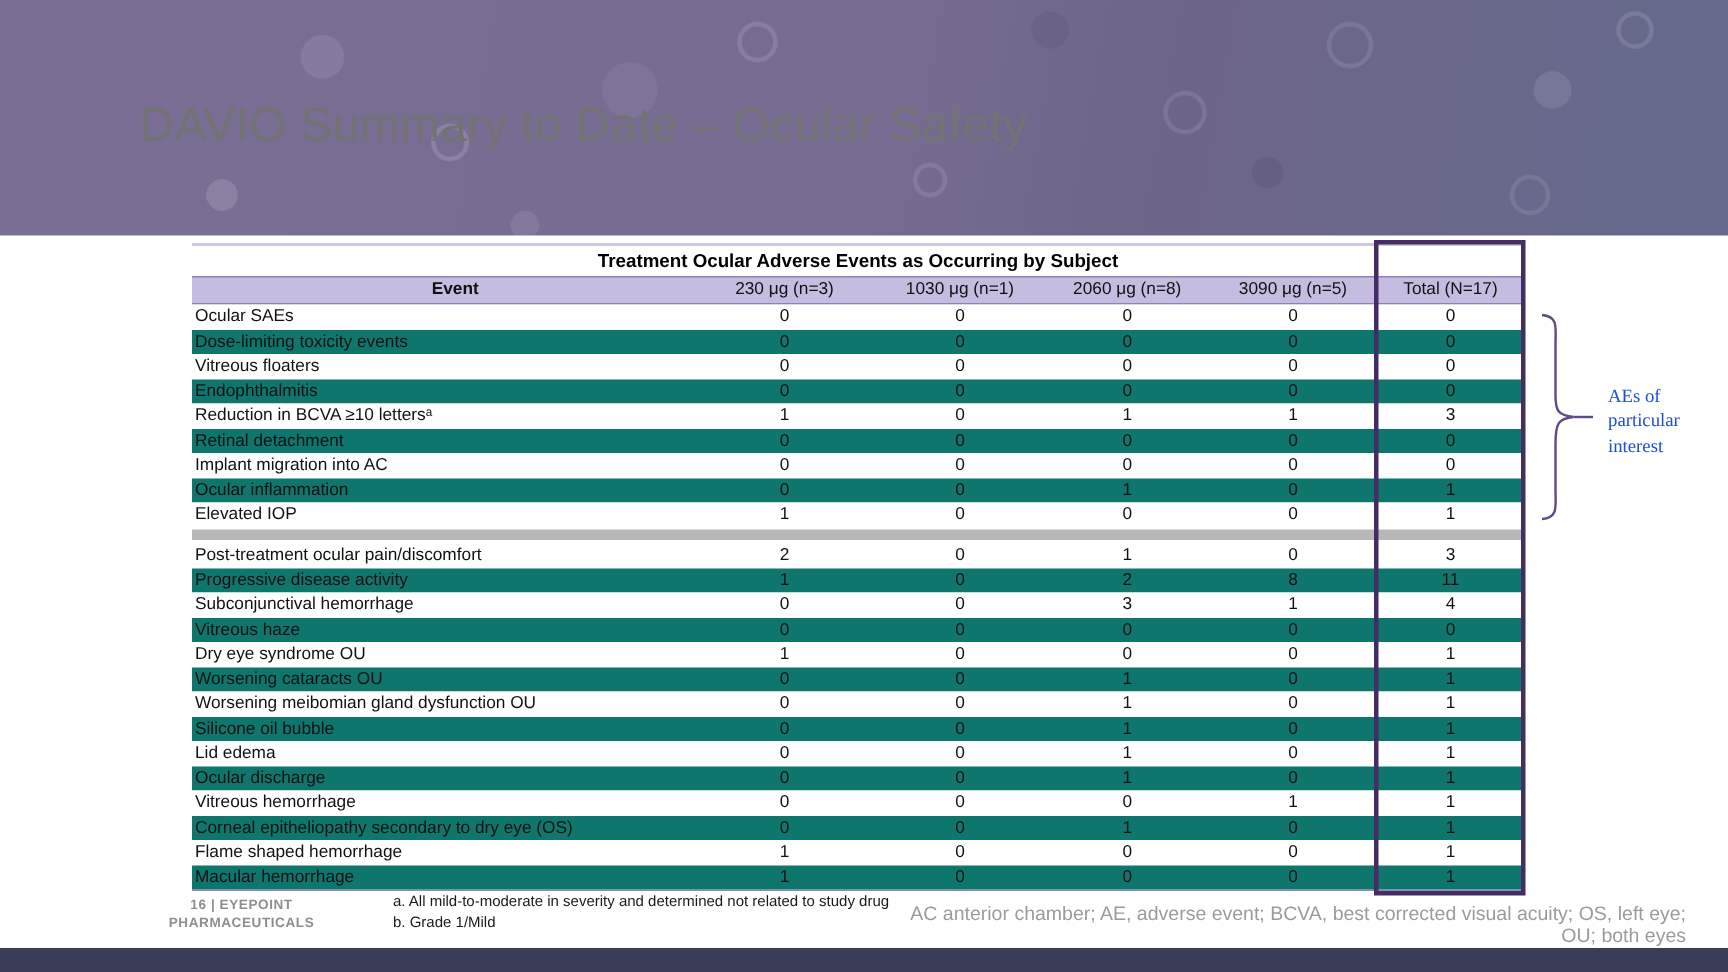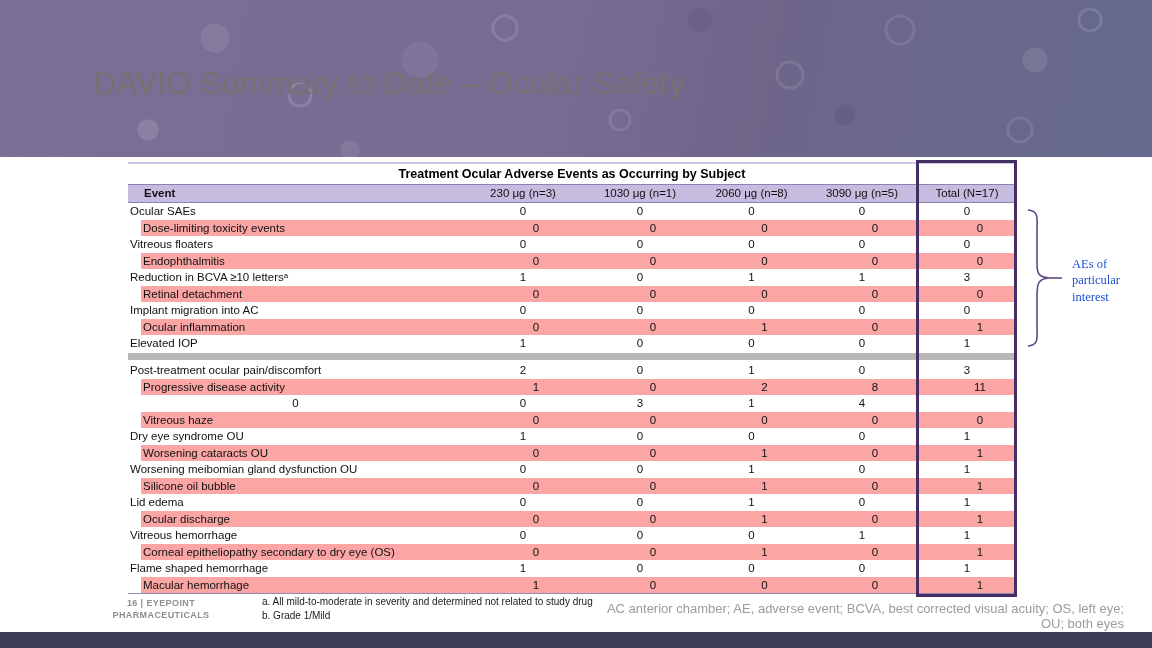--- a/index.html
+++ b/index.html
@@ -28,26 +28,26 @@
   .slide-title{position:absolute;left:88px;top:60px;margin:5px;color:#737373;
     font-size:32px;font-weight:normal;letter-spacing:0.2px;}
 
   
   .table-wrap{position:absolute;left:128px;top:162px;width:888px;font-size:11.5px;color:#111111;}
   .t-title{height:20px;line-height:20px;border-top:2px solid #cfc8e5;text-align:center;
     font-weight:bold;font-size:12.5px;color:#000000;}
   .t-header{display:grid;grid-template-columns:335px 120px 114px 109px 112px 98px;
     background:#c6bce0;border-top:1px solid #8d81b5;border-bottom:1px solid #8d81b5;
     height:17px;line-height:17px;}
-  .t-header .c-label{font-weight:bold;padding-left:16px;text-align:left;}
+  .t-header .c-label{font-weight:bold;padding-left:16px;text-align:center;}
   .t-header .c-num{text-align:center;}
   .t-body{}
   .t-row{display:grid;grid-template-columns:335px 120px 114px 109px 112px 98px;
     height:16.5px;line-height:16.5px;background:#ffffff;}
-  .t-row.alt{background:#fca5a5;margin-left:13px;}
+  .t-row.alt{background:#0f766e;}
   .t-row .c-label{padding-left:2px;text-align:left;white-space:nowrap;}
   .t-row .c-num{text-align:center;}
   .gray-sep{height:7px;background:#b8b8b8;margin:1.5px 0 2px 0;}
   #tbody-2{border-bottom:1px solid #9488bb;}
 
   
   .highlight-box{position:absolute;left:916px;top:160px;width:101px;height:437px;
     border:3px solid #432d63;box-sizing:border-box;background:transparent;}
 
   
@@ -167,20 +167,21 @@
         </div>
         <div class="t-row alt">
           <div class="c-label">Progressive disease activity</div>
           <div class="c-num">1</div>
           <div class="c-num">0</div>
           <div class="c-num">2</div>
           <div class="c-num">8</div>
           <div class="c-num">11</div>
         </div>
         <div class="t-row">
+          <div class="c-label">Subconjunctival hemorrhage</div>
           <div class="c-num">0</div>
           <div class="c-num">0</div>
           <div class="c-num">3</div>
           <div class="c-num">1</div>
           <div class="c-num">4</div>
         </div>
         <div class="t-row alt">
           <div class="c-label">Vitreous haze</div>
           <div class="c-num">0</div>
           <div class="c-num">0</div>

